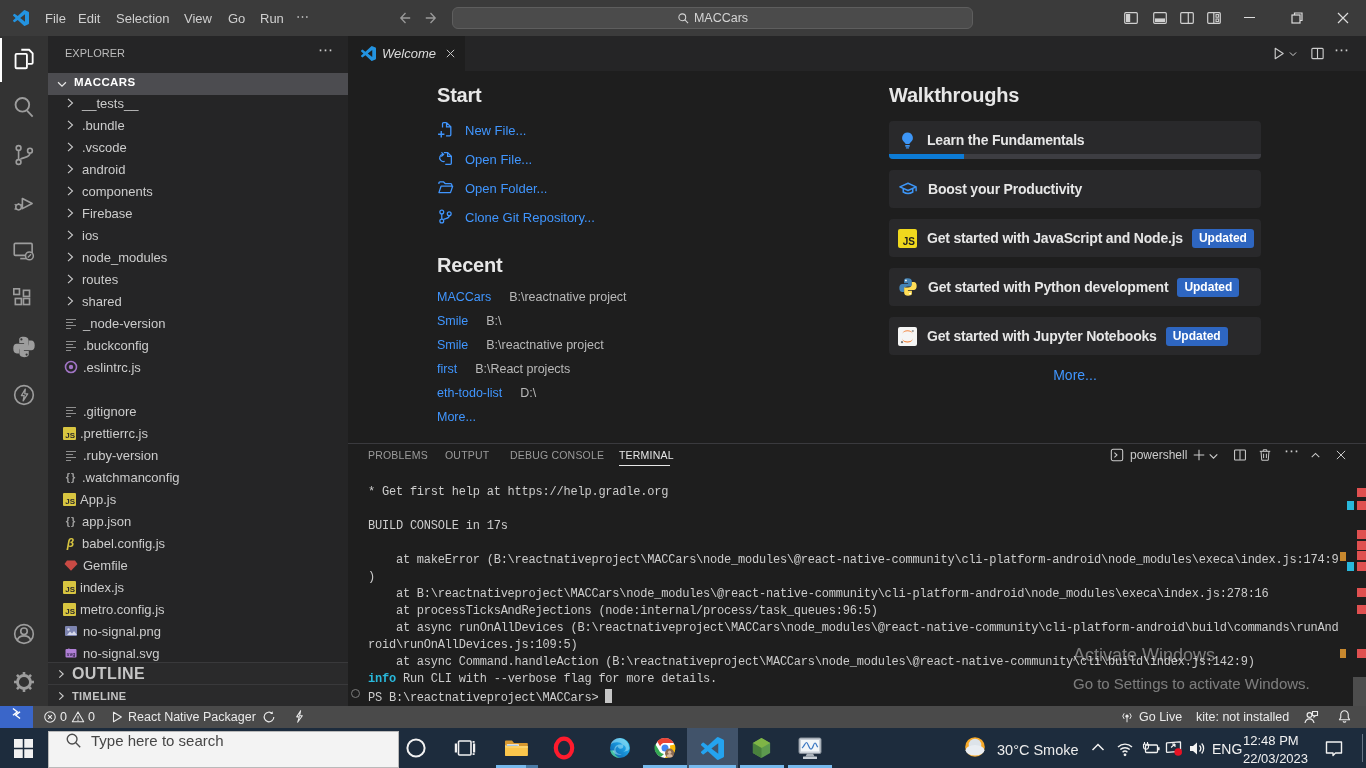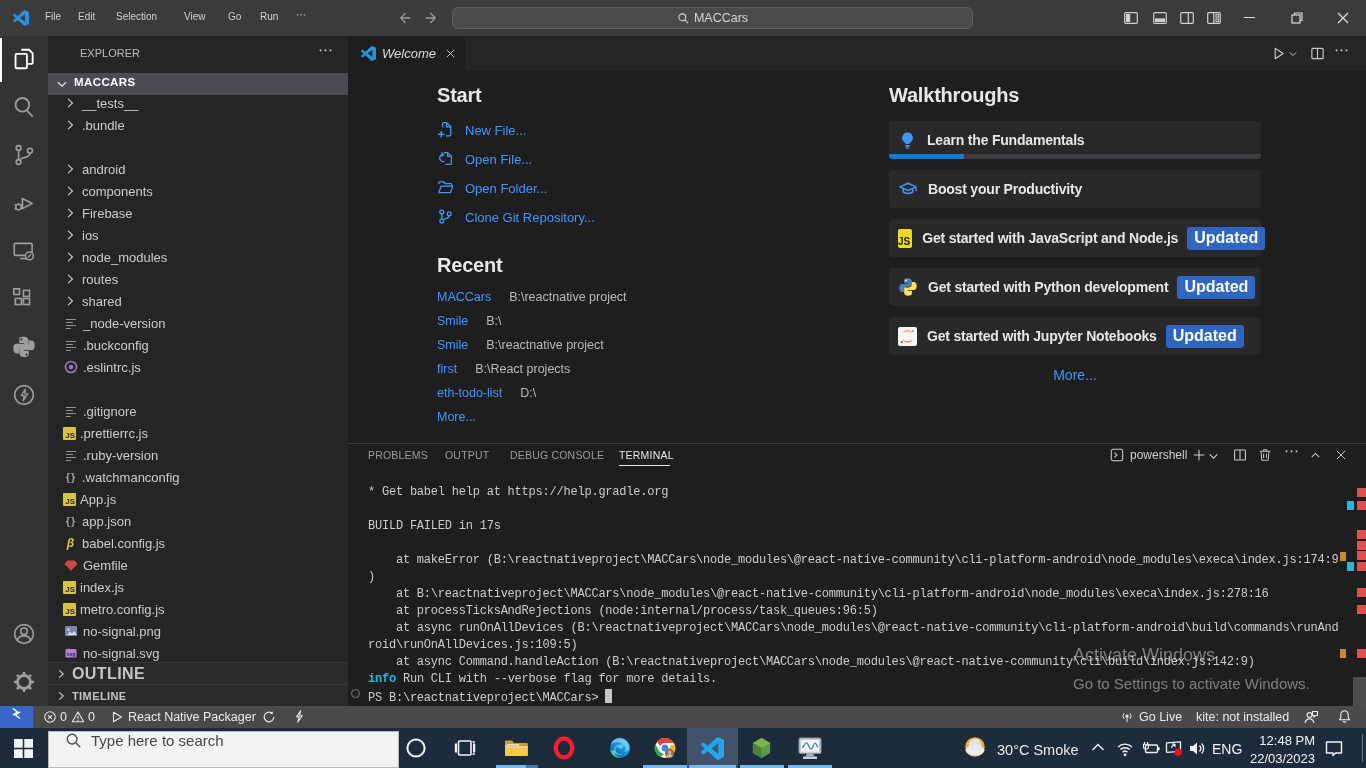--- a/index.html
+++ b/index.html
@@ -1,32 +1,32 @@
 <!DOCTYPE html>
 <html><head><meta charset="utf-8"><style>
 *{margin:0;padding:0;box-sizing:border-box}
 html,body{width:1366px;height:768px;overflow:hidden;background:#1e1e1e;font-family:"Liberation Sans",sans-serif}
 .ab{position:absolute}
 svg{display:block}
 #titlebar{left:0;top:0;width:1366px;height:36px;background:#3b3b3b}
-.menu{font-size:10px;color:#cfcfcf}
+.menu{font-size:13px;color:#cfcfcf}
 #cmdcenter{left:452px;top:7px;width:521px;height:22px;background:#4b4b4b;border:1px solid #5e5e5e;border-radius:6px;display:flex;align-items:center;justify-content:center;color:#d4d4d4;font-size:12.5px}
 #actbar{left:0;top:36px;width:48px;height:670px;background:#333333}
 #sidebar{left:48px;top:36px;width:300px;height:670px;background:#252526}
 .trow{left:0;width:300px;height:22px;display:flex;align-items:center;color:#cccccc;font-size:13px}
 #tabstrip{left:348px;top:36px;width:1018px;height:35px;background:#252526}
 #edit{left:348px;top:71px;width:1018px;height:372px;background:#1e1e1e}
 .h1{font-size:20px;color:#e7e7e7;font-weight:700;letter-spacing:-.2px}
 .lnk{color:#4096ff;font-size:13px}
 .rrow{display:flex;align-items:baseline;font-size:12.5px}
 .rname{color:#4096ff}
 .rpath{color:#b9b9b9;margin-left:18px}
 .card{left:541px;width:372px;height:38px;background:#29292b;border-radius:4px;display:flex;align-items:center;padding-left:9px}
 .ctitle{font-size:14px;font-weight:bold;color:#e6e6e6;margin-left:10px;white-space:nowrap;letter-spacing:-.2px}
-.badge{margin-left:9px;background:#2e66c1;color:#fff;font-size:16px;padding:2px 7px 3px;border-radius:3px;font-weight:bold;white-space:nowrap}
+.badge{margin-left:9px;background:#2e66c1;color:#fff;font-size:12px;padding:2px 7px 3px;border-radius:3px;font-weight:bold;white-space:nowrap}
 #panel{left:348px;top:443px;width:1018px;height:263px;background:#1e1e1e;border-top:1px solid #3a3a3e}
 .ptab{font-size:10.5px;letter-spacing:.2px;color:#9b9b9b}
 .tline{height:17px;font-size:12px;letter-spacing:-0.22px;color:#cccccc;white-space:pre;font-family:"Liberation Mono",monospace}
 #status{left:0;top:706px;width:1366px;height:22px;background:#4a4a4a;color:#eaeaea;font-size:12.5px}
 #taskbar{left:0;top:728px;width:1366px;height:40px;background:#1d2c3d}
 .sb{display:flex;align-items:flex-start}
 </style></head><body>
 
 <div class="ab" id="titlebar">
 <svg class="ab" style="left:13px;top:10px" width="16" height="16" viewBox="0 0 24 24">
@@ -140,38 +140,44 @@
           <rect x="2.8" y="10.8" width="3.6" height="2.4"></rect>
           <rect x="17.6" y="10.8" width="3.6" height="2.4"></rect>
         </g>
       </g>
       <circle cx="12" cy="12" r="6" stroke="#9d9d9d" stroke-width="2.6" fill="none"></circle>
       <circle cx="12" cy="12" r="2" fill="#333"></circle>
     </svg>
 </div>
 
 <div class="ab" id="sidebar">
-<span class="ab" style="left:32px;top:11px;font-size:11px;color:#bbbbbb">EXPLORER</span>
+<span class="ab" style="left:17px;top:11px;font-size:11px;color:#bbbbbb">EXPLORER</span>
 <span class="ab" style="left:270px;top:5px;font-size:15px;color:#cccccc;letter-spacing:1px">⋯</span>
 <div class="ab" style="left:0;top:37px;width:300px;height:22px;background:#4c4c50"></div>
 <svg class="ab" style="left:7px;top:41px" width="14" height="14" viewBox="0 0 16 16">
       <path d="M3.5 6 8 10.5 12.5 6" stroke="#e8e8e8" stroke-width="1.4" fill="none"></path>
     </svg>
 <span class="ab" style="left:26px;top:40px;font-size:11.5px;font-weight:bold;color:#ffffff;letter-spacing:.4px">MACCARS</span>
 <div class="trow ab" style="top:56px">
       <svg style="margin-left:14px" width="16" height="16" viewBox="0 0 16 16">
         <path d="M6 3.8 10.5 8 6 12.2" stroke="#cccccc" stroke-width="1.1" fill="none"></path>
       </svg>
       <span style="margin-left:4px">__tests__</span>
     </div>
 <div class="trow ab" style="top:78px">
       <svg style="margin-left:14px" width="16" height="16" viewBox="0 0 16 16">
         <path d="M6 3.8 10.5 8 6 12.2" stroke="#cccccc" stroke-width="1.1" fill="none"></path>
       </svg>
       <span style="margin-left:4px">.bundle</span>
+    </div>
+<div class="trow ab" style="top:100px">
+      <svg style="margin-left:14px" width="16" height="16" viewBox="0 0 16 16">
+        <path d="M6 3.8 10.5 8 6 12.2" stroke="#cccccc" stroke-width="1.1" fill="none"></path>
+      </svg>
+      <span style="margin-left:4px">.vscode</span>
     </div>
 <div class="trow ab" style="top:122px">
       <svg style="margin-left:14px" width="16" height="16" viewBox="0 0 16 16">
         <path d="M6 3.8 10.5 8 6 12.2" stroke="#cccccc" stroke-width="1.1" fill="none"></path>
       </svg>
       <span style="margin-left:4px">android</span>
     </div>
 <div class="trow ab" style="top:144px">
       <svg style="margin-left:14px" width="16" height="16" viewBox="0 0 16 16">
         <path d="M6 3.8 10.5 8 6 12.2" stroke="#cccccc" stroke-width="1.1" fill="none"></path>
@@ -451,23 +457,23 @@
       <path d="M2 3.8h12M6 3.5V2h4v1.5M3.5 4l.8 10h7.4l.8-10M6.4 6.5v5M9.6 6.5v5" stroke="#cccccc" stroke-width="1.1" fill="none"></path>
     </svg>
 <span class="ab" style="left:936px;top:-2px;font-size:15px;color:#cccccc;letter-spacing:1px">⋯</span>
 <svg class="ab" style="left:962px;top:6px" width="11" height="11" viewBox="0 0 16 16">
       <path d="M2.5 10.5 8 5l5.5 5.5" stroke="#cccccc" stroke-width="1.5" fill="none"></path>
     </svg>
 <svg class="ab" style="left:987px;top:5px" width="12" height="12" viewBox="0 0 16 16">
       <path d="M2.5 2.5 13.5 13.5M13.5 2.5 2.5 13.5" stroke="#cccccc" stroke-width="1.3"></path>
     </svg>
 <div class="ab" style="left:20px;top:41px">
-<div class="tline">* Get babel help at https://help.gradle.org</div>
+<div class="tline">* Get first help at https://help.gradle.org</div>
 <div class="tline"></div>
-<div class="tline">BUILD FAILED in 17s</div>
+<div class="tline">BUILD CONSOLE in 17s</div>
 <div class="tline"></div>
 <div class="tline">    at makeError (B:\reactnativeproject\MACCars\node_modules\@react-native-community\cli-platform-android\node_modules\execa\index.js:174:9</div>
 <div class="tline">)</div>
 <div class="tline">    at B:\reactnativeproject\MACCars\node_modules\@react-native-community\cli-platform-android\node_modules\execa\index.js:278:16</div>
 <div class="tline">    at processTicksAndRejections (node:internal/process/task_queues:96:5)</div>
 <div class="tline">    at async runOnAllDevices (B:\reactnativeproject\MACCars\node_modules\@react-native-community\cli-platform-android\build\commands\runAnd</div>
 <div class="tline">roid\runOnAllDevices.js:109:5)</div>
 <div class="tline">    at async Command.handleAction (B:\reactnativeproject\MACCars\node_modules\@react-native-community\cli\build\index.js:142:9)</div>
 <div class="tline"><span style="color:#29b8db;font-weight:bold">info</span> Run CLI with --verbose flag for more details.</div>
 <div class="tline">PS B:\reactnativeproject\MACCars&gt; <span style="display:inline-block;width:7px;height:14px;background:#c6c6c6;vertical-align:-2px"></span></div>
@@ -641,21 +647,21 @@
 <svg class="ab" style="left:1164px;top:11px" width="20" height="18" viewBox="0 0 20 18">
       <rect x="2.5" y="2.5" width="14" height="9.5" rx=".5" stroke="#f2f2f2" stroke-width="1.3" fill="none" transform="skewY(-4) translate(0 1.5)"></rect>
       <path d="M7 8.5 11 5M11 5h-3M11 5v3" stroke="#f2f2f2" stroke-width="1.1" fill="none"></path>
       <circle cx="14.2" cy="13" r="3.8" fill="#e81224"></circle>
     </svg>
 <svg class="ab" style="left:1188px;top:12px" width="18" height="17" viewBox="0 0 18 17">
       <path d="M2 6h3l4-3.5v12L5 11H2z" fill="#f2f2f2"></path>
       <path d="M11.5 5.5a4.5 4.5 0 0 1 0 6M13.7 3.5a7.5 7.5 0 0 1 0 10" stroke="#f2f2f2" stroke-width="1.3" fill="none"></path>
     </svg>
 <span class="ab" style="left:1212px;top:13px;font-size:14px;color:#f2f2f2">ENG</span>
-<div class="ab" style="left:1243px;top:5px;width:72px;text-align:right;color:#f2f2f2;font-size:13px">
+<div class="ab" style="left:1243px;top:5px;width:72px;text-align:left;color:#f2f2f2;font-size:13px">
       <div>12:48 PM</div>
       <div style="margin-top:3px">22/03/2023</div>
     </div>
 <svg class="ab" style="left:1324px;top:11px" width="20" height="19" viewBox="0 0 20 19">
       <path d="M2.5 3h15v11h-6l-2.5 2.5V14h-6.5z" stroke="#f2f2f2" stroke-width="1.4" fill="none" stroke-linejoin="round"></path>
     </svg>
 <div class="ab" style="left:1362px;top:6px;width:1px;height:28px;background:#6a7686"></div>
 </div>
 
 </body></html>

